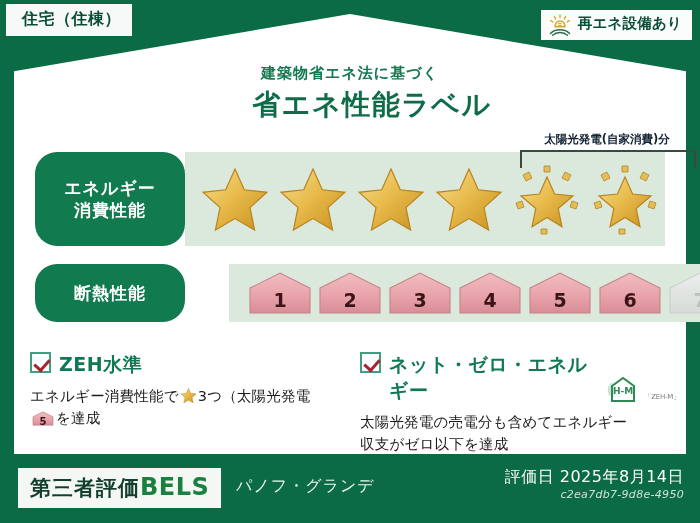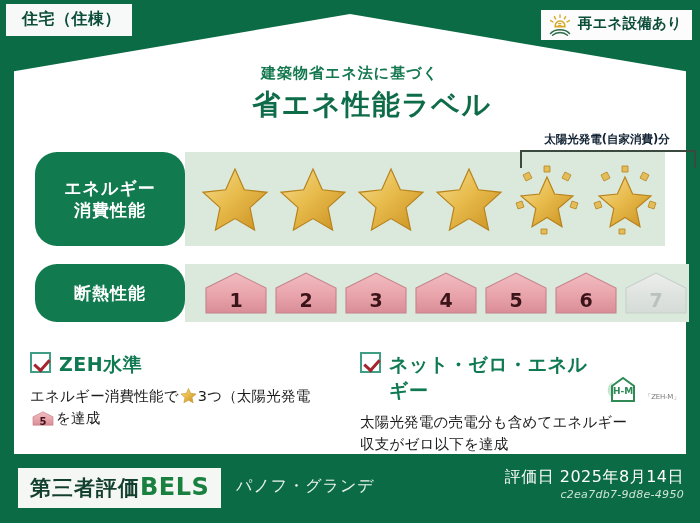--- a/index.html
+++ b/index.html
@@ -50,21 +50,21 @@
     font-size:28px;font-weight:bold;color:#0e6c49;letter-spacing:1.5px;
     z-index:5;
     margin-left:44px;
   }
   
   .row{
     position:absolute;display:flex;align-items:stretch;
     z-index:5;
   }
   .row-energy{left:35px;top:152px;width:630px;height:94px;}
-  .row-insul{left:35px;top:264px;width:630px;height:58px;}
+  .row-insul{left:35px;top:264px;width:630px;height:58px;gap:44px;}
   .row-head{
     width:150px;flex:0 0 150px;background:#117a4f;
     display:flex;align-items:center;justify-content:center;
     color:#fff;font-weight:bold;text-align:center;line-height:1.32;
     letter-spacing:1px;
     border-radius:22px;
   }
   .row-energy .row-head{font-size:17px;}
   .row-insul .row-head{font-size:17px;}
   .row-body{

